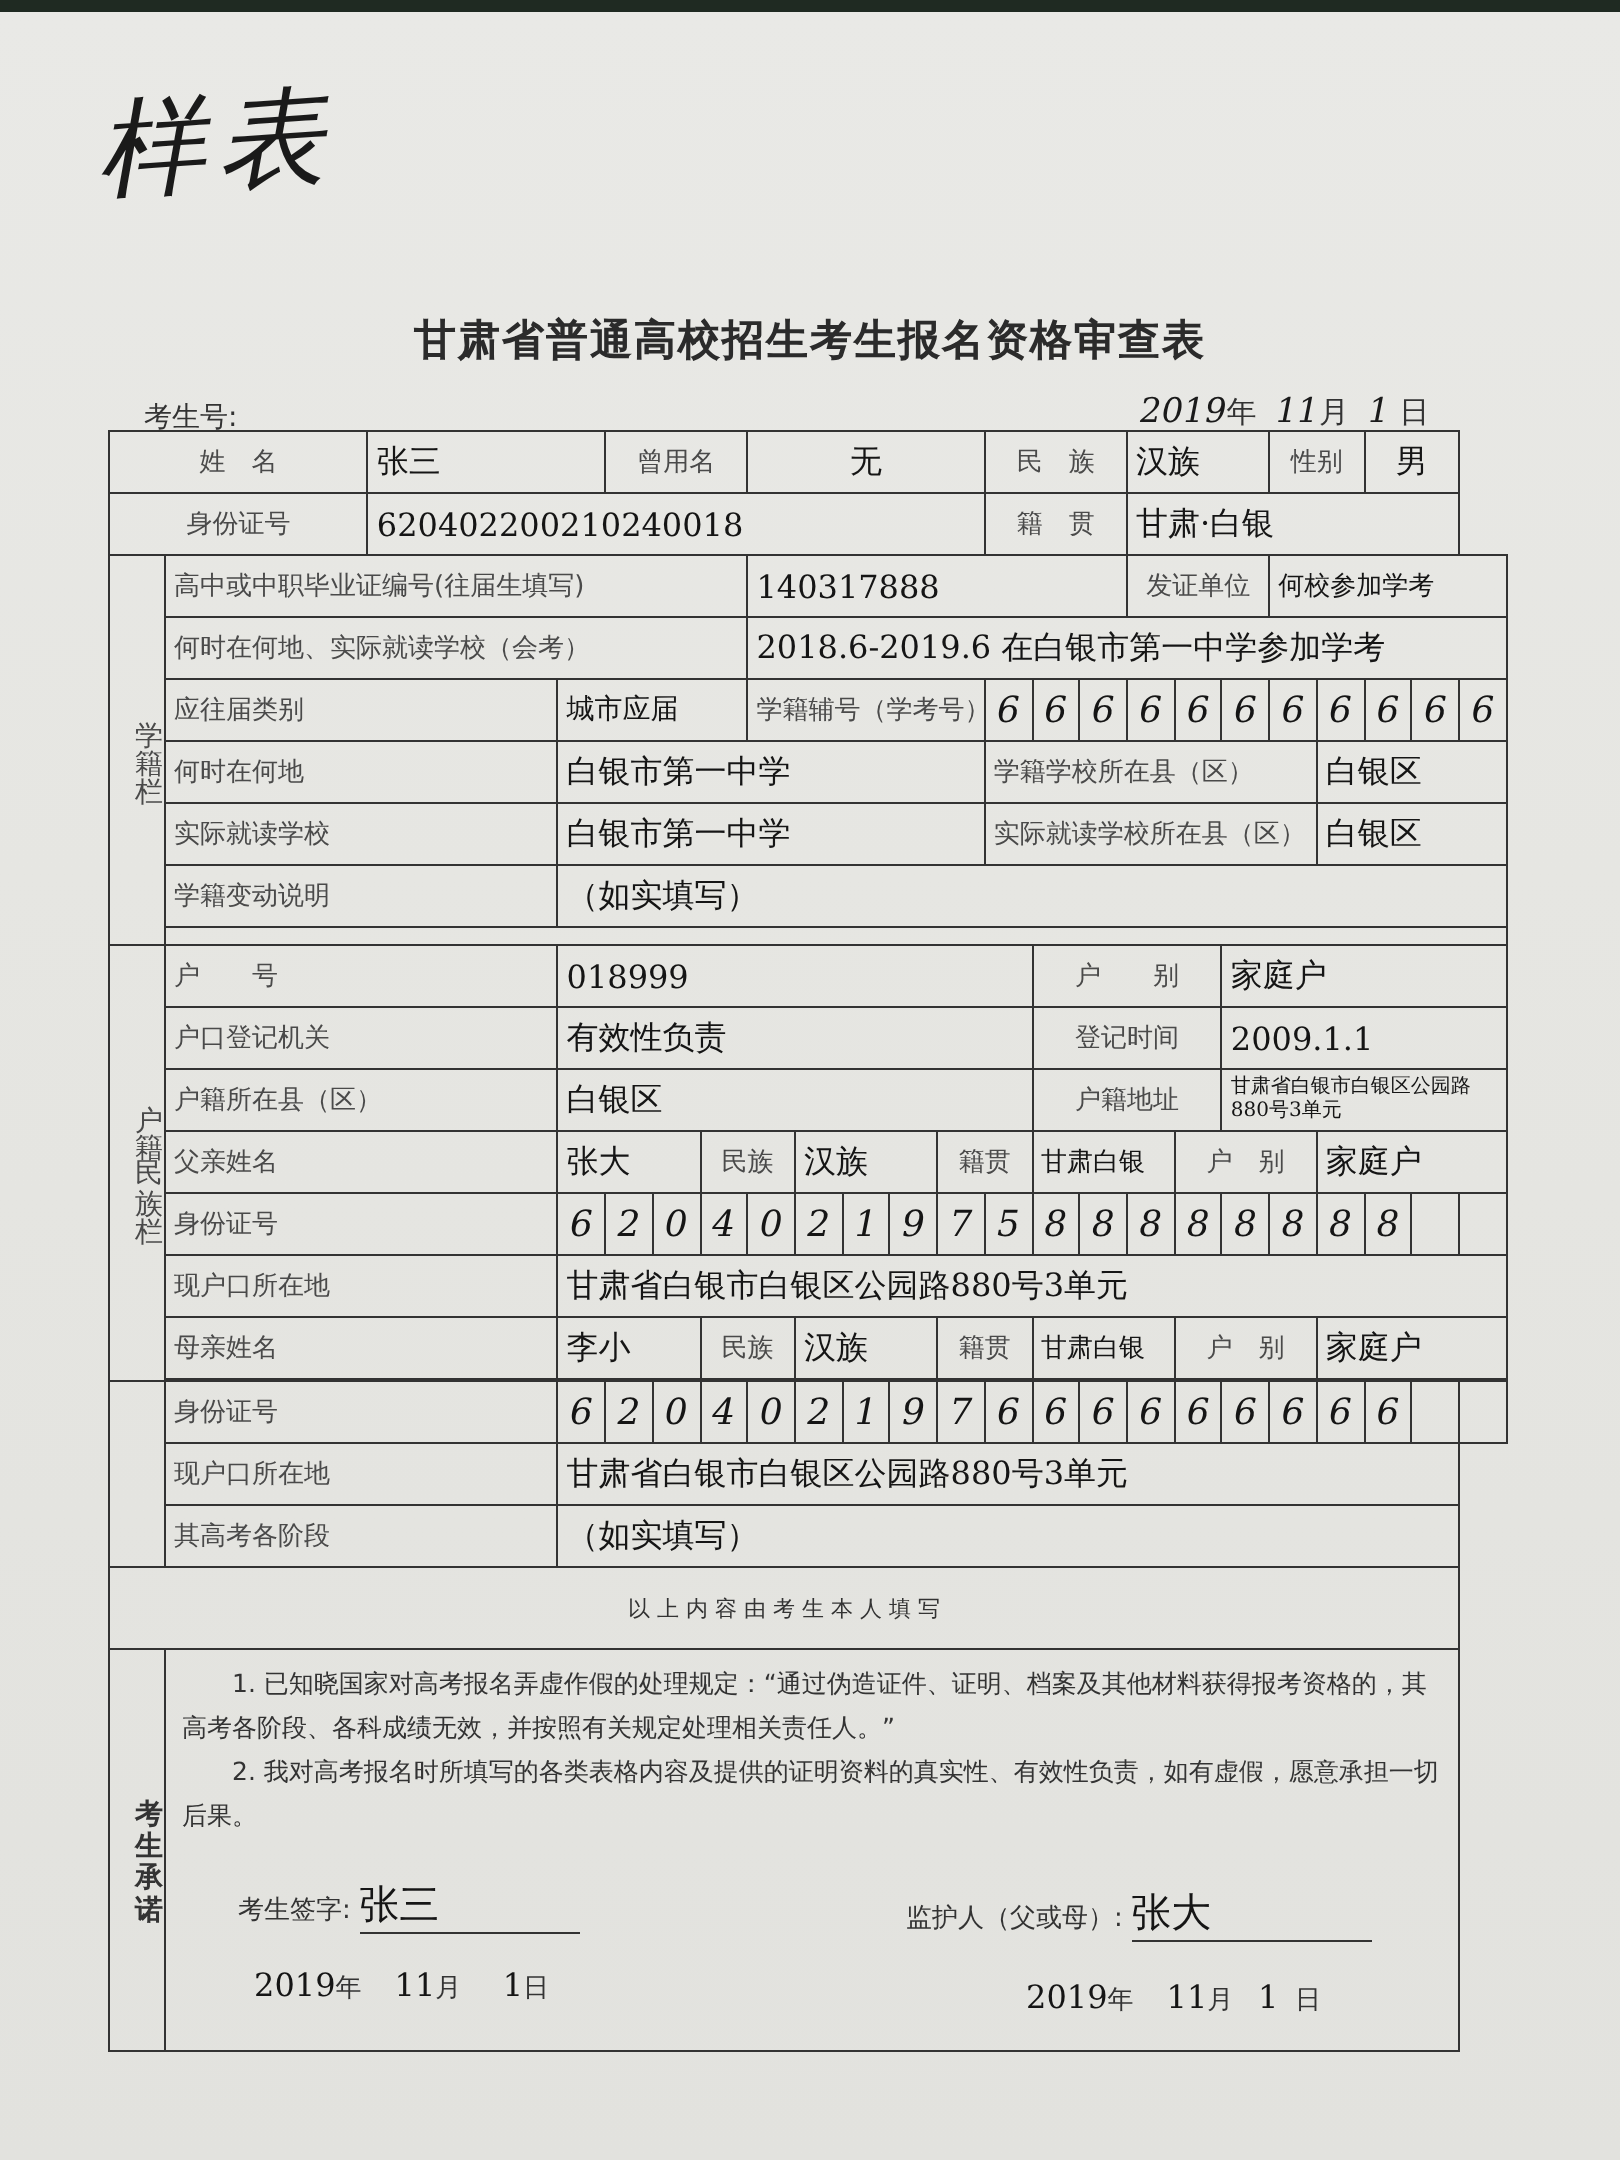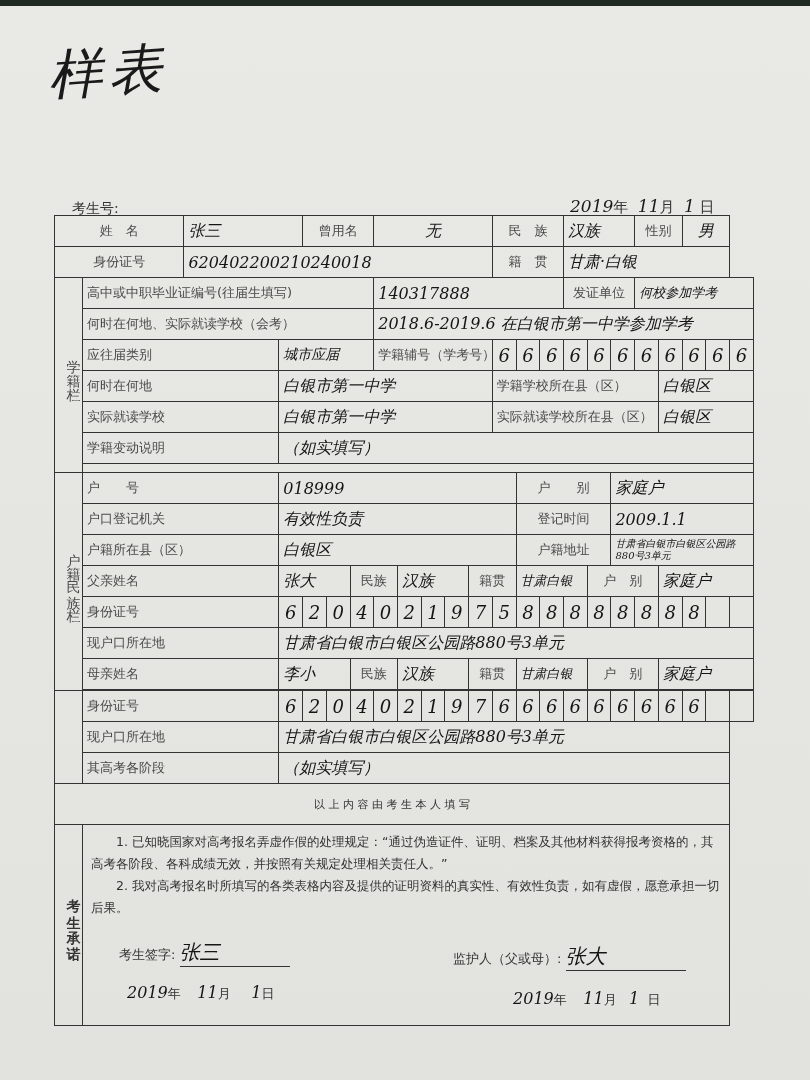--- a/index.html
+++ b/index.html
@@ -9,34 +9,35 @@
   .stamp{position:absolute;left:48px;top:30px;font-size:54px;letter-spacing:6px;transform:rotate(-4deg);}
   .title{position:absolute;left:0;width:810px;top:150px;text-align:center;font-family:"DejaVu Serif",serif;font-weight:bold;font-size:21px;color:#2b2b2b;letter-spacing:1px;}
   .examno{position:absolute;left:72px;top:194px;font-size:14px;color:#333;}
   .date-top{position:absolute;left:570px;top:190px;font-size:15px;color:#333;}
   .date-top .hw{font-size:17px;}
   table.form{position:absolute;left:54px;top:215px;width:700px;border-collapse:collapse;table-layout:fixed;color:#444;font-size:13px;}
   table.form td{border:1.4px solid #333;padding:0 4px;height:30px;vertical-align:middle;overflow:hidden;white-space:nowrap;}
   .lbl{color:#4a4a4a;}
   .ctr{text-align:center;}
   .vlabel{text-align:center;white-space:normal !important;line-height:30px;font-size:14px;}
-  .hwv{font-family:"DejaVu Serif",serif;font-style:italic;color:#151515;font-size:16px;}
+  .hwv{font-family:"DejaVu Serif",serif;color:#151515;font-size:16px;}
   .digit{text-align:center;padding:0 !important;font-family:"DejaVu Serif",serif;font-style:italic;font-size:18px;color:#151515;}
   .note{font-size:12.5px;line-height:22px;white-space:normal !important;padding:6px 8px !important;color:#333;}
   .sign-area{position:relative;height:100px;}
   .sign-l{position:absolute;left:36px;top:14px;font-size:13px;color:#333;}
   .sign-r{position:absolute;left:370px;top:18px;font-size:13px;color:#333;}
   .underline{display:inline-block;border-bottom:1.2px solid #333;min-width:110px;}
   .sd{position:absolute;font-size:13px;color:#333;}
 </style>
 </head>
 <body>
 
 <div class="paper">
   <div class="stamp hw">样表</div>
+  <div class="title">甘肃省普通高校招生考生报名资格审查表</div>
   <div class="examno">考生号:</div>
   <div class="date-top">
     <span class="hw">2019</span><span>年</span>
     &nbsp;<span class="hw">11</span><span>月</span>
     &nbsp;<span class="hw">1</span>&nbsp;<span>日</span>
   </div>
 </div>
 
 <table class="form">
   <colgroup>

